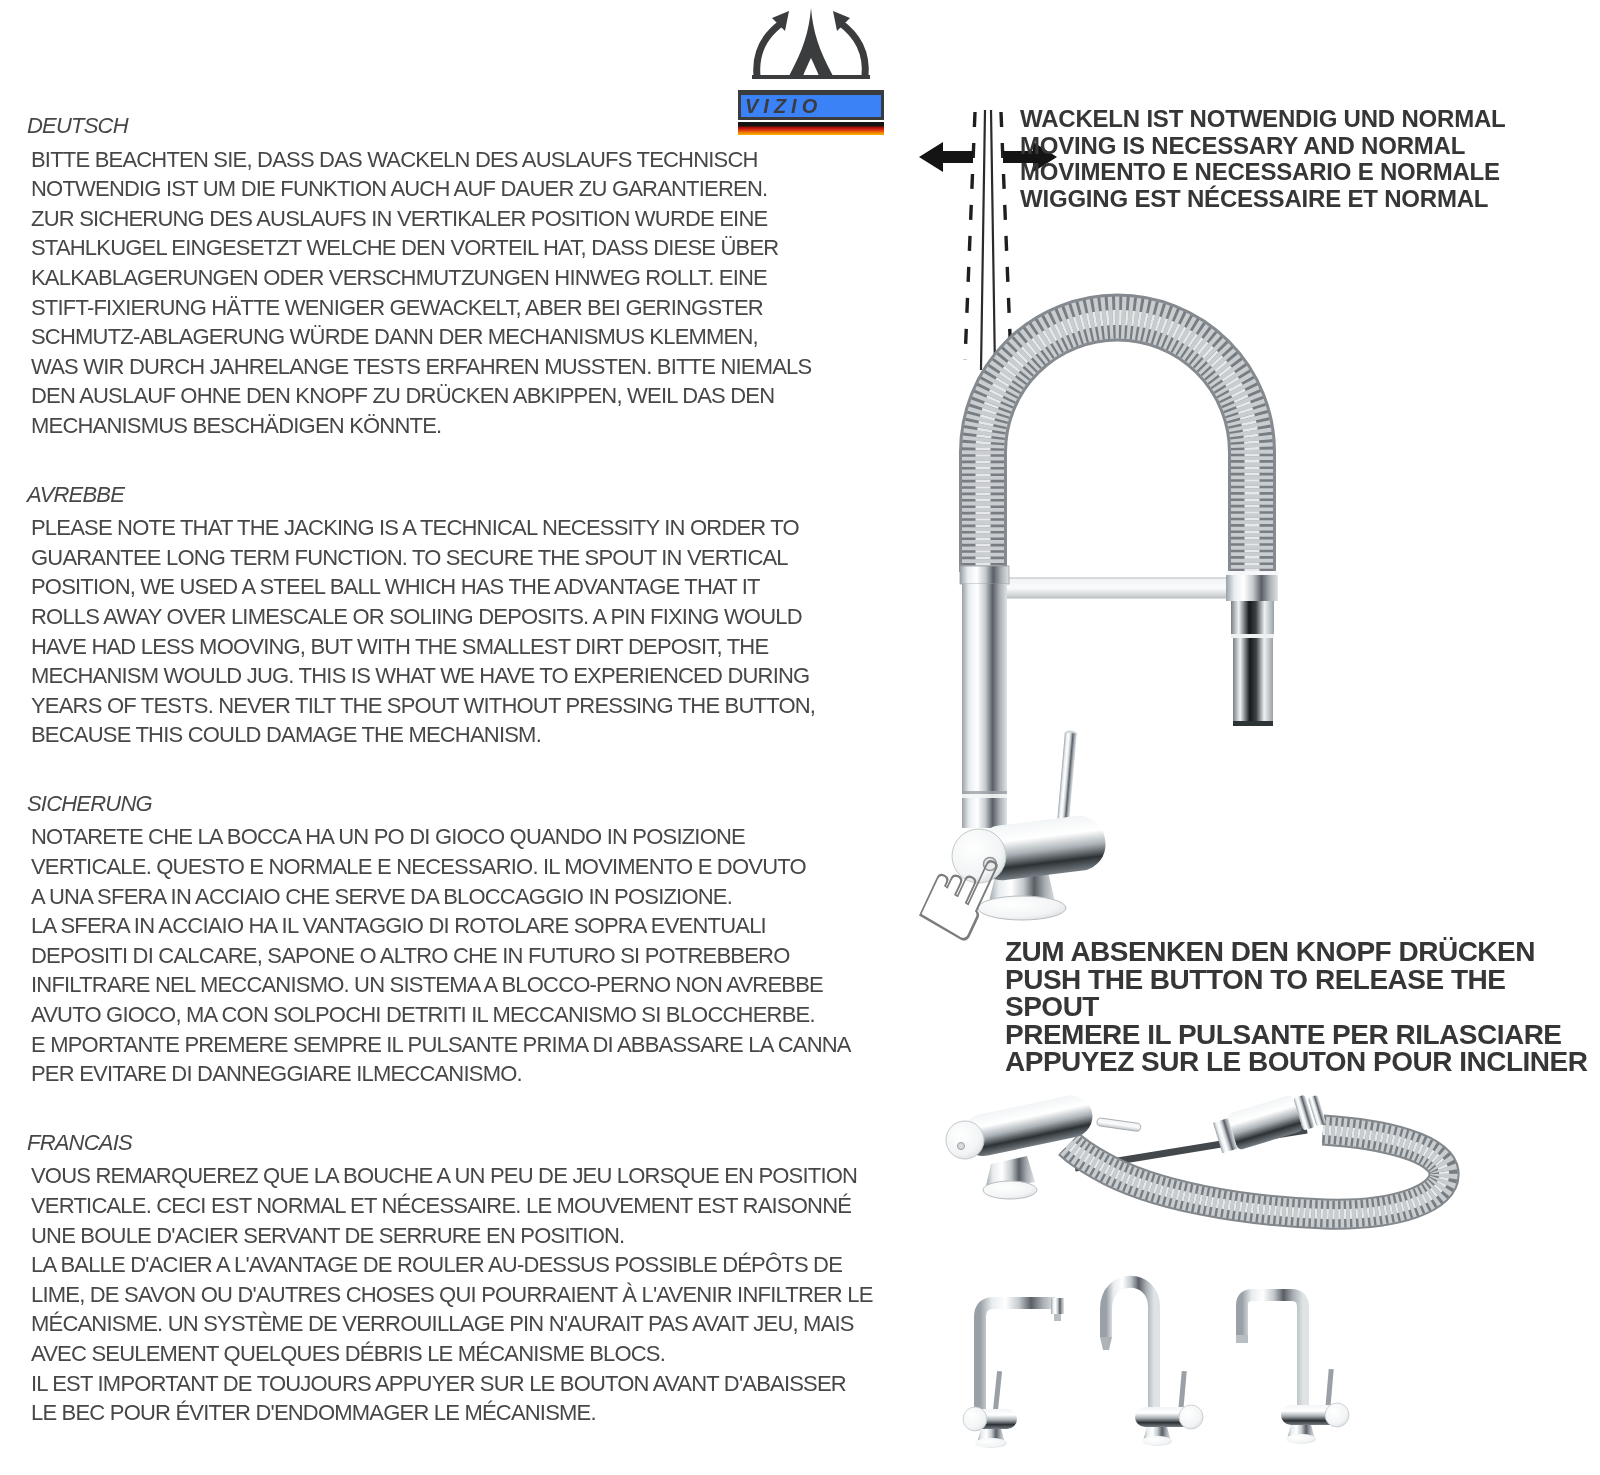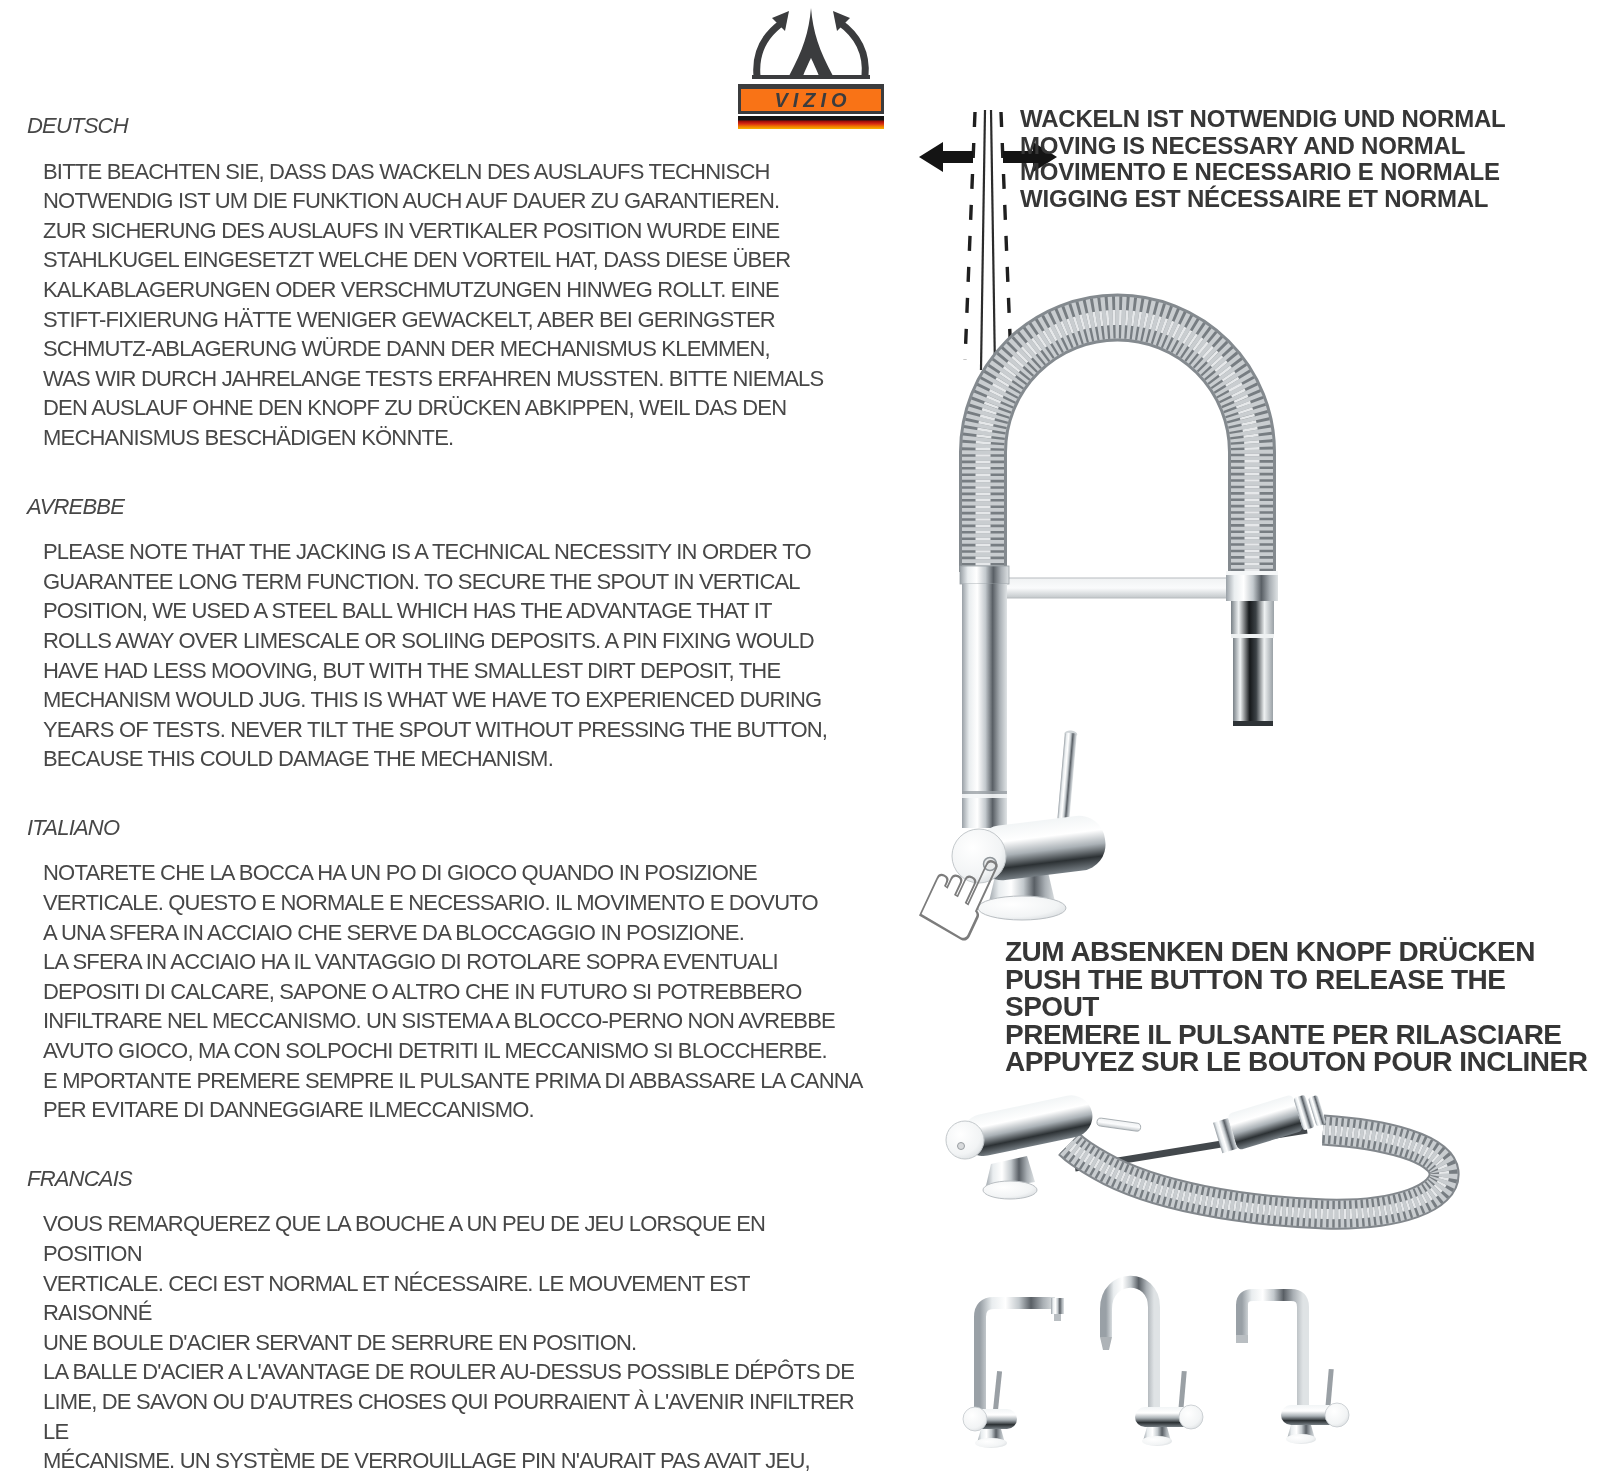--- a/index.html
+++ b/index.html
@@ -4,41 +4,41 @@
 <style>
   html,body{margin:0;padding:0;background:#ffffff;}
   .page{
     position:relative;width:1600px;height:1475px;background:#ffffff;overflow:hidden;
     font-family:"Liberation Sans","DejaVu Sans",sans-serif;
   }
   
   .logo{position:absolute;left:738px;top:6px;width:146px;}
   .logo-crown{display:block;margin:0 auto;}
   .logo-box{
-    border:3px solid #3b3c3e;border-top-width:5px;height:22px;margin-top:4px;
-    display:flex;align-items:center;justify-content:center;background:#f97316;
+    border:3px solid #3b3c3e;border-top-width:5px;height:22px;margin-top:10px;
+    display:flex;align-items:center;background:#3b82f6;
   }
   .logo-word{
     font-weight:bold;font-style:italic;font-size:20px;letter-spacing:5px;
     color:#3b3c3e;line-height:1;padding-left:4px;
   }
   .logo-flag{
     height:13px;margin-top:2px;
     background:linear-gradient(180deg,#141414 0%,#141414 28%,#a31109 42%,#d92b12 60%,#ee7a00 80%,#f7b500 100%);
   }
   
   .text-col{
     position:absolute;left:27px;top:111px;width:852px;
     color:#474747;font-size:22px;line-height:29.6px;letter-spacing:-0.8px;
   }
   .lang-section{margin:0 0 39px 0;}
   .lang-section h2{
     margin:0;font-size:22px;font-weight:400;line-height:29.6px;letter-spacing:-0.8px;font-style:italic;
   }
-  .lang-section p{margin:16px;white-space:pre-line;}
+  .lang-section p{margin:4px;white-space:pre-line;}
   
   .fig{position:absolute;}
   .note{
     position:absolute;color:#363636;font-weight:bold;white-space:pre-line;
     letter-spacing:-0.2px;
   }
   .note-wiggle{left:1020px;top:106px;font-size:24px;line-height:26.5px;}
   .note-push{left:1005px;top:938px;font-size:28px;line-height:27.5px;letter-spacing:-0.5px;}
   .hand-glyph{
     position:absolute;left:916px;top:846px;width:130px;height:140px;
@@ -125,21 +125,21 @@
       <p>PLEASE NOTE THAT THE JACKING IS A TECHNICAL NECESSITY IN ORDER TO
 GUARANTEE LONG TERM FUNCTION. TO SECURE THE SPOUT IN VERTICAL
 POSITION, WE USED A STEEL BALL WHICH HAS THE ADVANTAGE THAT IT
 ROLLS AWAY OVER LIMESCALE OR SOLIING DEPOSITS. A PIN FIXING WOULD
 HAVE HAD LESS MOOVING, BUT WITH THE SMALLEST DIRT DEPOSIT, THE
 MECHANISM WOULD JUG. THIS IS WHAT WE HAVE TO EXPERIENCED DURING
 YEARS OF TESTS. NEVER TILT THE SPOUT WITHOUT PRESSING THE BUTTON,
 BECAUSE THIS COULD DAMAGE THE MECHANISM.</p>
     </article>
     <article class="lang-section">
-      <h2>ITALIANO</h2>
+      <h2>SICHERUNG</h2>
       <p>NOTARETE CHE LA BOCCA HA UN PO DI GIOCO QUANDO IN POSIZIONE
 VERTICALE. QUESTO E NORMALE E NECESSARIO. IL MOVIMENTO  E DOVUTO
 A UNA SFERA IN ACCIAIO CHE SERVE DA BLOCCAGGIO IN POSIZIONE.
 LA SFERA IN ACCIAIO HA IL VANTAGGIO DI ROTOLARE SOPRA EVENTUALI
 DEPOSITI DI CALCARE, SAPONE O ALTRO CHE IN FUTURO SI POTREBBERO
 INFILTRARE NEL MECCANISMO.  UN SISTEMA A BLOCCO-PERNO NON AVREBBE
 AVUTO GIOCO, MA CON SOLPOCHI DETRITI IL MECCANISMO SI BLOCCHERBE.
 E MPORTANTE PREMERE SEMPRE IL PULSANTE PRIMA DI ABBASSARE LA CANNA
 PER EVITARE DI DANNEGGIARE ILMECCANISMO.</p>
     </article>

